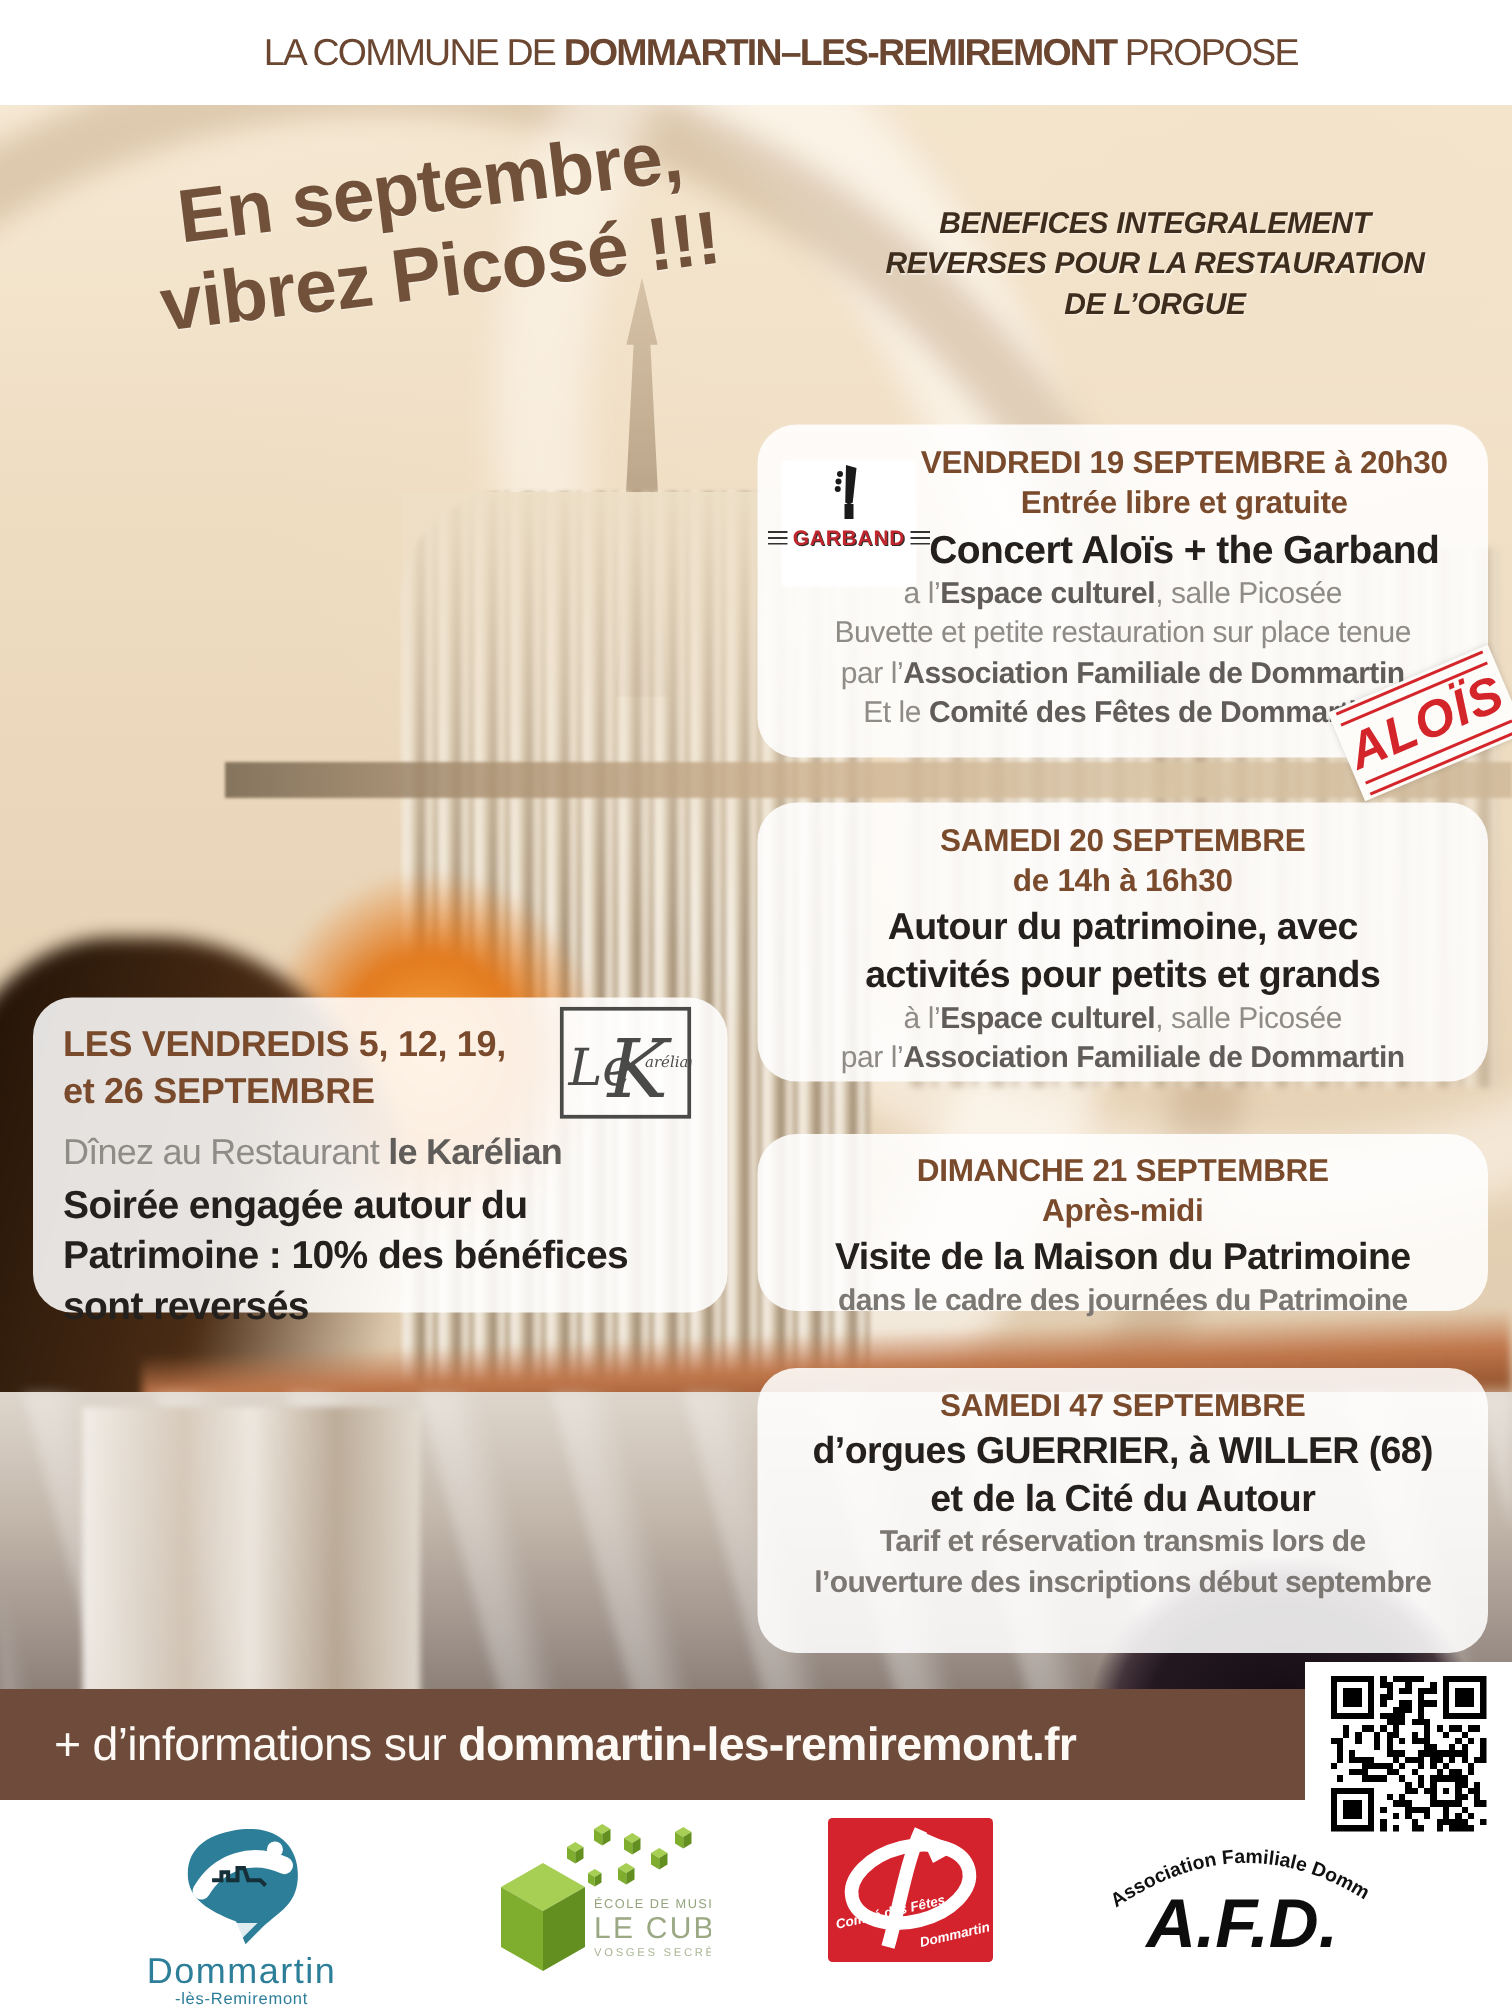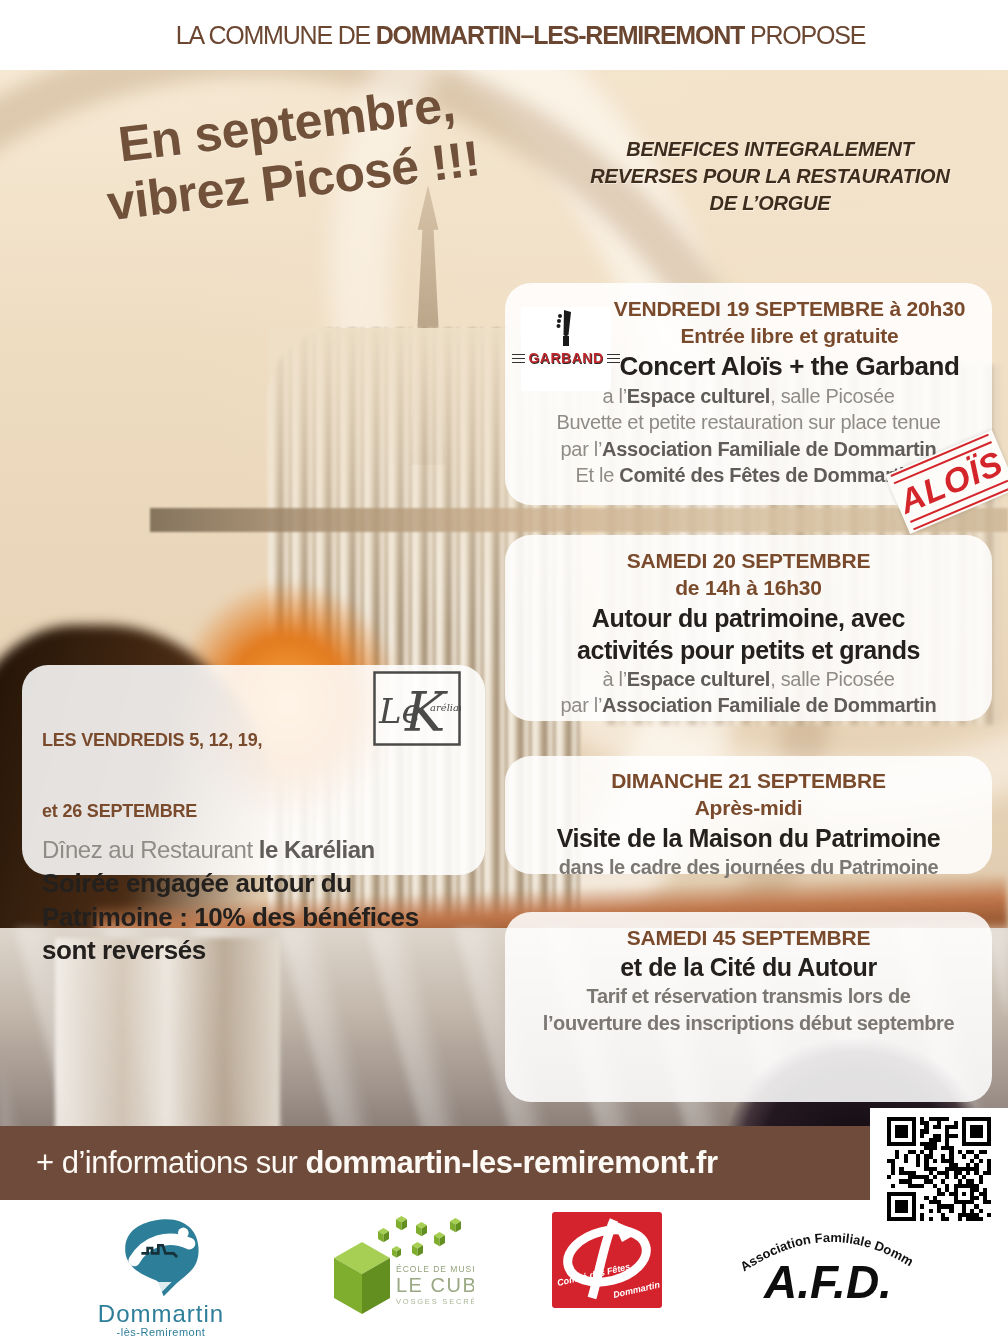--- a/index.html
+++ b/index.html
@@ -88,21 +88,21 @@
   .stamp::before,.stamp::after{content:"";position:absolute;left:5px;right:5px;height:6px;
       border-top:2.5px solid #d4252b;border-bottom:2.5px solid #d4252b;}
   .stamp::before{top:2px;} .stamp::after{bottom:2px;}
   .stamp-text{color:#d4252b;font-weight:800;font-style:italic;font-size:34px;letter-spacing:1px;}
 
   .card-sat20{left:505px;top:535px;width:487px;height:186px;padding:12px 14px 0;}
   .card-sun21{left:505px;top:756px;width:487px;height:118px;padding:11px 14px 0;}
   .card-sat27{left:505px;top:912px;width:487px;height:190px;padding:12px 14px 0;}
 
   .card-fridays{left:22px;top:665px;width:463px;height:210px;padding:16px 20px 0;text-align:left;}
-  .card-fridays .date{font-size:18px;margin-top:48px;}
+  .card-fridays .date{font-size:24px;}
   .card-fridays .big{font-size:26px;}
   .card-fridays .gray{font-size:24px;letter-spacing:-0.5px;margin:10px 0 2px;}
   .karelian-logo{position:absolute;right:24px;top:6px;width:88px;height:80px;}
 
   
   .infobar{position:absolute;left:0;top:1126px;width:872px;height:74px;background:#6e4b3a;z-index:3;
       display:flex;align-items:center;padding-left:36px;box-sizing:border-box;}
   .infobar .itext{color:#fdf9f5;font-size:31px;letter-spacing:-0.5px;white-space:nowrap;}
   .infobar .itext b{font-weight:700;}
   .qr-box{position:absolute;left:870px;top:1108px;width:138px;height:122px;background:#fff;z-index:6;
@@ -212,21 +212,22 @@
   </div>
 
   <div class="card card-sun21">
     <div class="date">DIMANCHE 21 SEPTEMBRE</div>
     <div class="date">Après-midi</div>
     <div class="big">Visite de la Maison du Patrimoine</div>
     <div class="subgray">dans le cadre des journées du Patrimoine</div>
   </div>
 
   <div class="card card-sat27">
-    <div class="date">SAMEDI 45 SEPTEMBRE</div>
+    <div class="date">SAMEDI 47 SEPTEMBRE</div>
+    <div class="big">d’orgues GUERRIER, à WILLER (68)</div>
     <div class="big">et de la Cité du Autour</div>
     <div class="subgray">Tarif et réservation transmis lors de</div>
     <div class="subgray">l’ouverture des inscriptions début septembre</div>
   </div>
 
   <div class="infobar">
     <div class="itext"><span>+ d’informations sur </span><b>dommartin-les-remiremont.fr</b></div>
   </div>
 
   <div class="qr-box">

